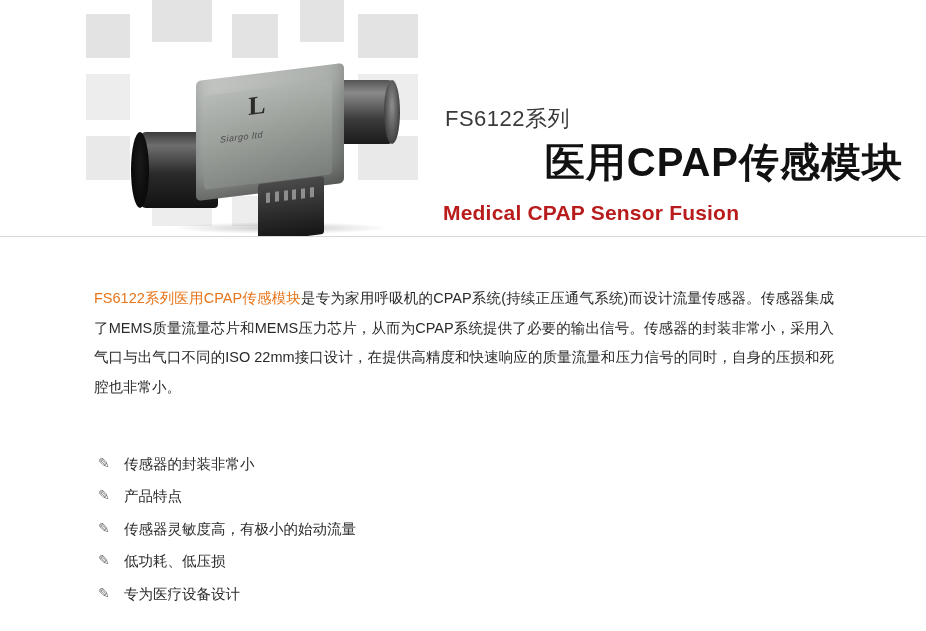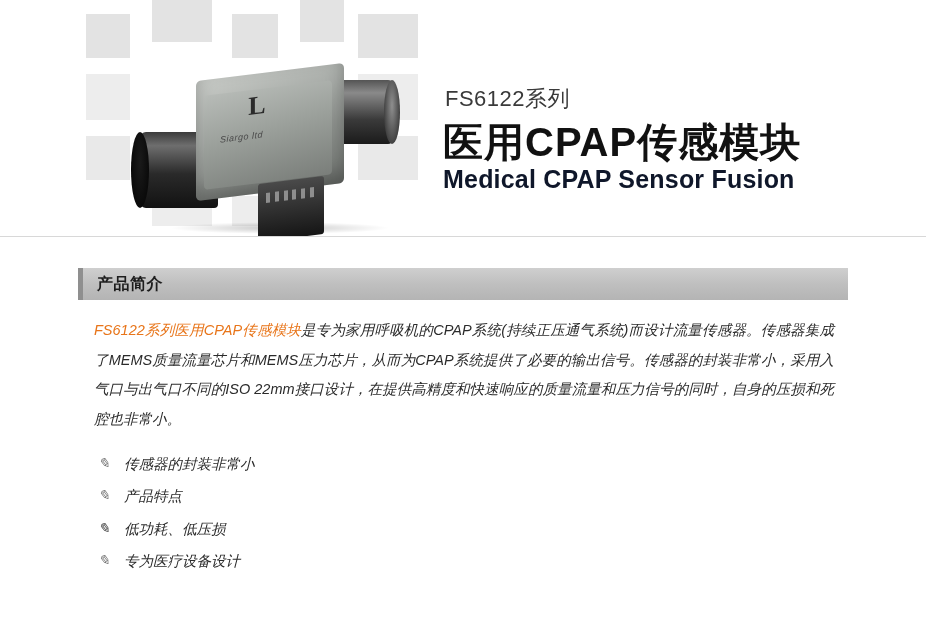--- a/index.html
+++ b/index.html
@@ -171,42 +171,43 @@
     top: 168px;
     width: 220px;
     height: 12px;
     background: radial-gradient(ellipse at 50% 50%, rgba(0,0,0,.22) 0%, rgba(0,0,0,0) 70%);
   }
 
   
   .hero-text {
     position: absolute;
     left: 443px;
-    top: 84px;
+    top: 104px;
     width: 460px;
   }
   .series {
     font-size: 22px;
     color: #3a3a3a;
     letter-spacing: .5px;
     margin: 0 0 6px 2px;
   }
   .title-cn {
     font-size: 40px;
     font-weight: bold;
     color: #111111;
     letter-spacing: 1px;
     margin: 0;
     line-height: 1.12;
+    text-align: right;
   }
   .title-en {
-    font-size: 25px;
+    font-size: 21px;
     font-weight: bold;
-    color: #0f172a;
-    margin: 0 0 0 0;
+    color: #b91c1c;
+    margin: 16px 0 0 0;
     letter-spacing: .2px;
   }
 
   
   .section {
     position: absolute;
     left: 78px;
     width: 770px;
   }
   .sec-head {
@@ -218,21 +219,20 @@
   }
   .sec-head h2 {
     margin: 0 0 0 14px;
     font-size: 16px;
     font-weight: bold;
     color: #1d1d1d;
     letter-spacing: .5px;
   }
   .sec-body {
     padding: 16px 14px 0 16px;
-    font-style: italic;
   }
   .intro-p {
     margin: 0;
     font-size: 14.5px;
     line-height: 2.05;
     color: #2b2b2b;
     text-align: justify;
   }
   .hl {
     color: #e8751a;
@@ -305,41 +305,39 @@
 
     <div class="hero-text">
       <p class="series">FS6122系列</p>
       <h1 class="title-cn">医用CPAP传感模块</h1>
       <h2 class="title-en">Medical CPAP Sensor Fusion</h2>
     </div>
   </div>
   <div class="hero-divider"></div>
 
   <div class="section" id="sec-intro">
-    <div class="sec-head">
-      <h2>产品简介</h2>
-    </div>
     <div class="sec-body">
       <p class="intro-p"><span class="hl">FS6122系列医用CPAP传感模块</span><span>是专为家用呼吸机的CPAP系统(持续正压通气系统)而设计流量传感器。传感器集成了MEMS质量流量芯片和MEMS压力芯片，从而为CPAP系统提供了必要的输出信号。传感器的封装非常小，采用入气口与出气口不同的ISO 22mm接口设计，在提供高精度和快速响应的质量流量和压力信号的同时，自身的压损和死腔也非常小。</span></p>
     </div>
   </div>
 
   <div class="section" id="sec-features">
     <div class="sec-body">
       <ul class="features">
         <li>
           <span class="pen-icon">✎</span>
           <span>传感器的封装非常小</span>
         </li>
         <li>
           <span class="pen-icon">✎</span>
           <span>产品特点</span>
         </li>
         <li>
           <span class="pen-icon">✎</span>
+          <span>传感器灵敏度高，有极小的始动流量</span>
         </li>
         <li>
           <span class="pen-icon">✎</span>
           <span>低功耗、低压损</span>
         </li>
         <li>
           <span class="pen-icon">✎</span>
           <span>专为医疗设备设计</span>
         </li>
       </ul>

